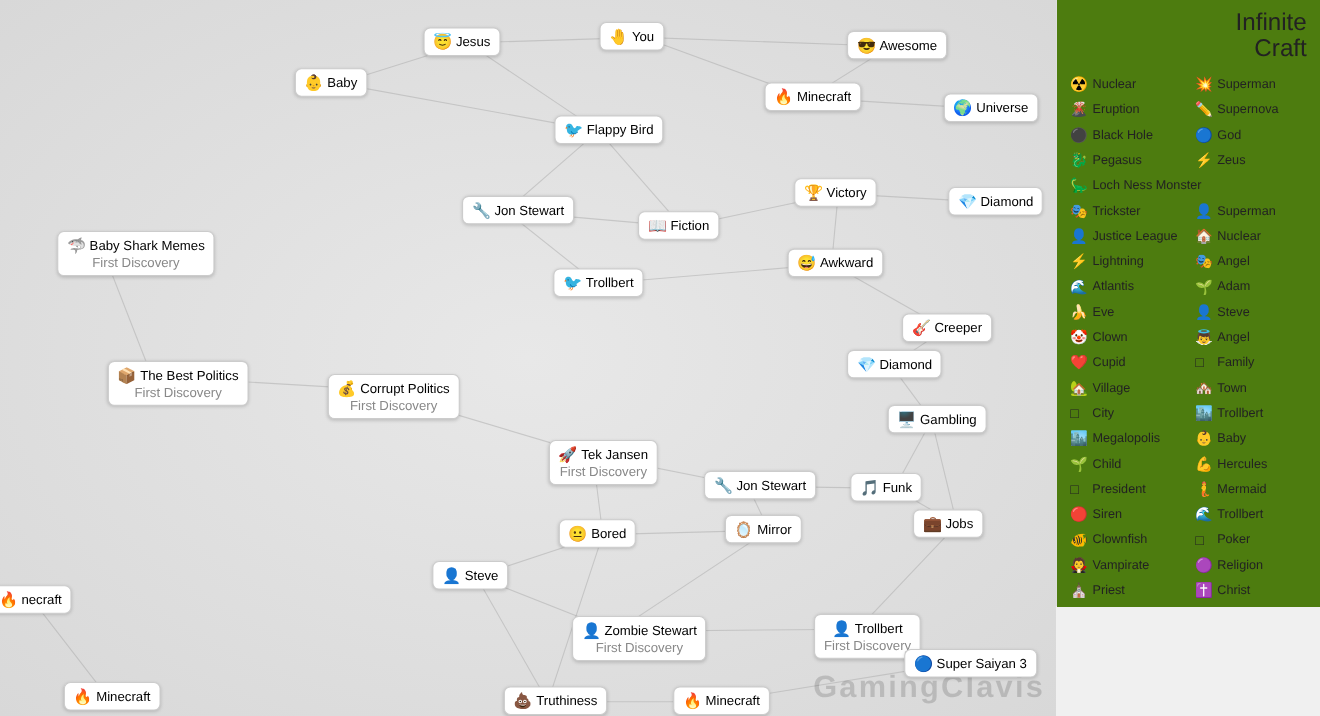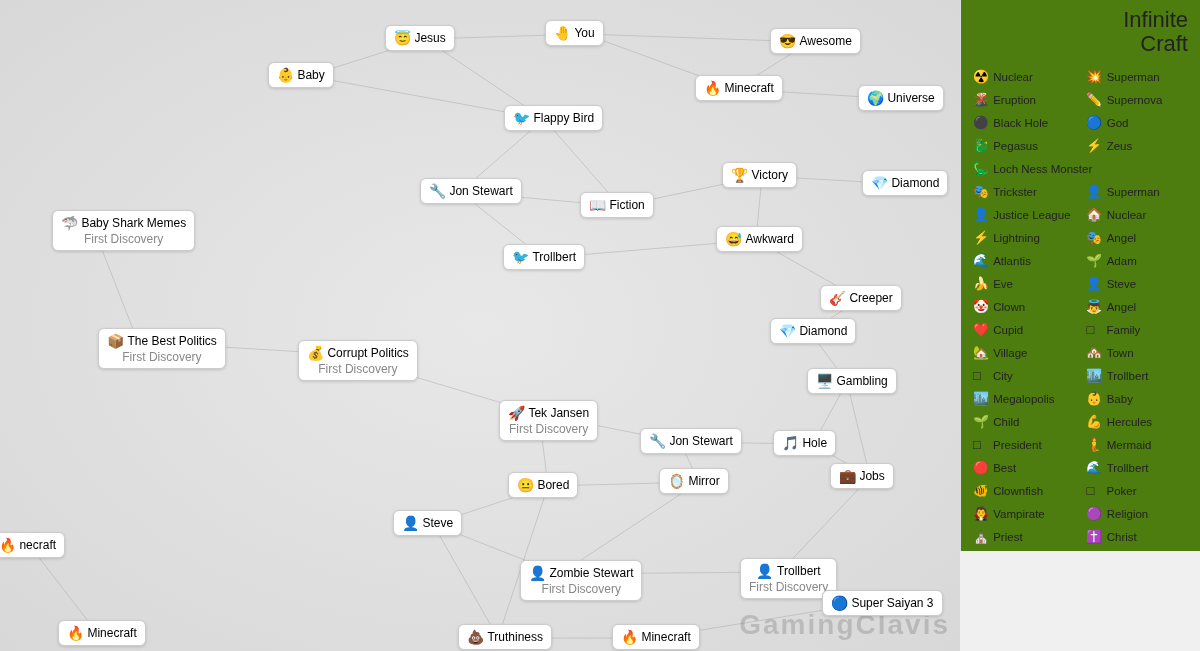--- a/index.html
+++ b/index.html
@@ -295,21 +295,21 @@
       </div>
       <div class="node" style="left: 640px; top: 428px;">
         <div class="node-label">
           <span class="node-emoji">🔧</span>
           <span>Jon Stewart</span>
         </div>
       </div>
       <div class="node" style="left: 773px; top: 430px;">
         <div class="node-label">
           <span class="node-emoji">🎵</span>
-          <span>Hole</span>
+          <span>Funk</span>
         </div>
       </div>
       <div class="node" style="left: 508px; top: 472px;">
         <div class="node-label">
           <span class="node-emoji">😐</span>
           <span>Bored</span>
         </div>
       </div>
       <div class="node" style="left: 659px; top: 468px;">
         <div class="node-label">
@@ -509,21 +509,21 @@
       <div class="sidebar-item">
         <span class="s-emoji">□</span>
         <span>President</span>
       </div>
       <div class="sidebar-item">
         <span class="s-emoji">🧜</span>
         <span>Mermaid</span>
       </div>
       <div class="sidebar-item">
         <span class="s-emoji">🔴</span>
-        <span>Best</span>
+        <span>Siren</span>
       </div>
       <div class="sidebar-item">
         <span class="s-emoji">🌊</span>
         <span>Trollbert</span>
       </div>
       <div class="sidebar-item">
         <span class="s-emoji">🐠</span>
         <span>Clownfish</span>
       </div>
       <div class="sidebar-item">

